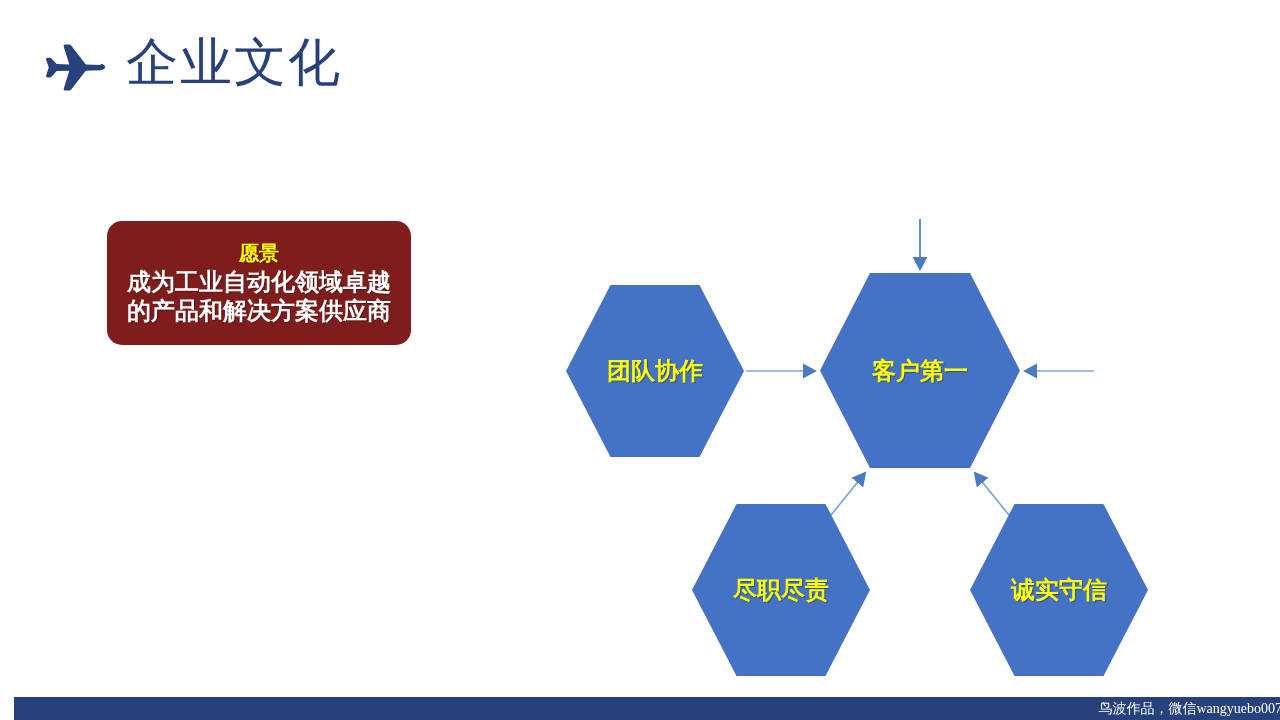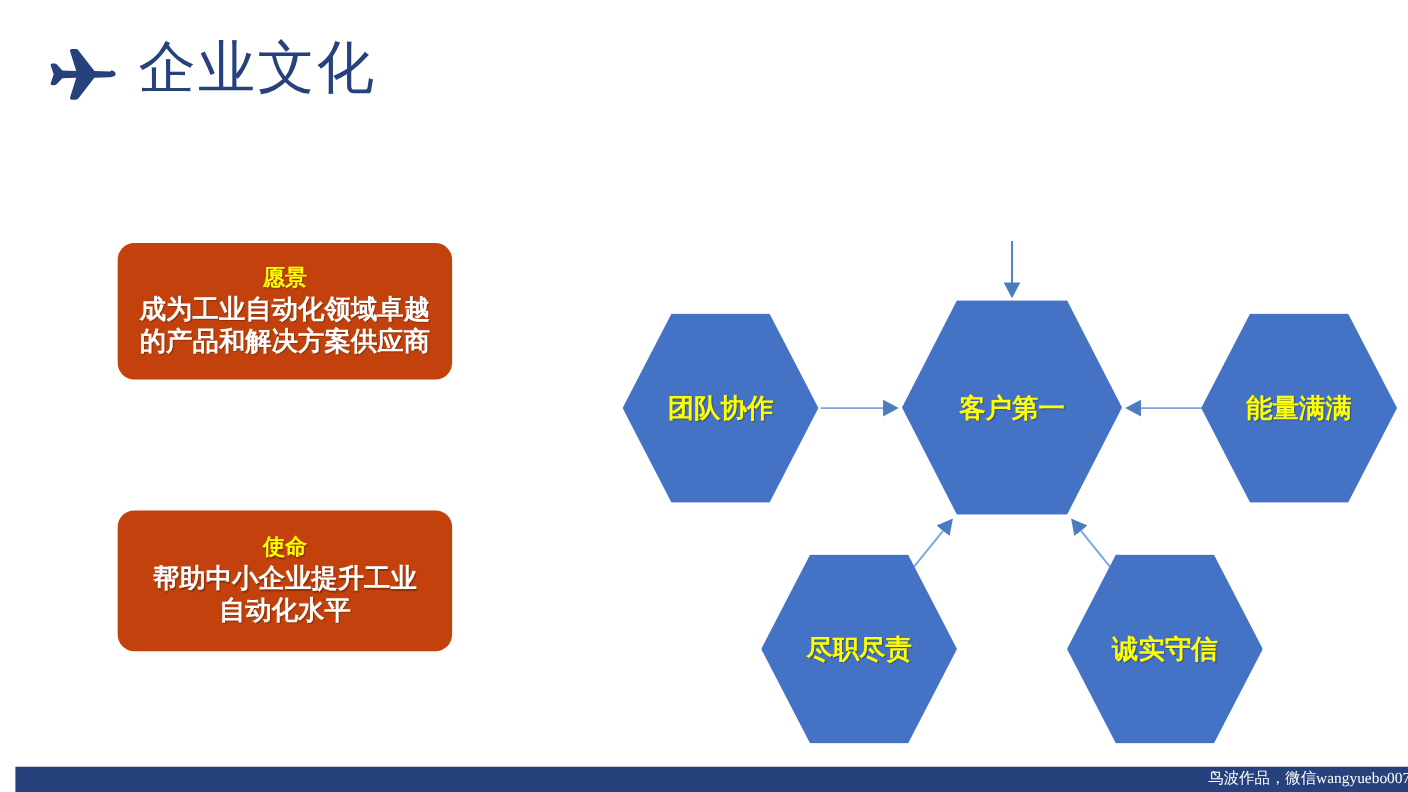--- a/index.html
+++ b/index.html
@@ -48,21 +48,21 @@
     letter-spacing: 2px;
     color: #27417c;
     font-weight: 300;
     white-space: nowrap;
   }
 
   
   .pill-card {
     position: absolute;
     width: 304px;
-    background: #c2410c;
+    background: #7f1d1d;
     border-radius: 15px;
     box-sizing: border-box;
     padding: 10px 8px 12px 8px;
     text-align: center;
     display: flex;
     flex-direction: column;
     justify-content: center;
     align-items: center;
   }
   #card-vision {
@@ -181,25 +181,20 @@
     </div>
     <div id="page-title">企业文化</div>
   </div>
 
   <div class="pill-card" id="card-vision">
     <div class="pill-heading">愿景</div>
     <div class="pill-body">成为工业自动化领域卓越
 的产品和解决方案供应商</div>
   </div>
 
-  <div class="pill-card" id="card-mission">
-    <div class="pill-heading">使命</div>
-    <div class="pill-body">帮助中小企业提升工业
-自动化水平</div>
-  </div>
 
   <div id="hex-diagram">
 
     <svg id="arrows" viewBox="0 0 760 690" width="760" height="690">
       <defs>
         <marker id="ah" markerWidth="9" markerHeight="9" refX="7.2" refY="4.5" orient="auto">
           <path d="M0,0 L8.4,4.5 L0,9 Z" fill="#4a7cc0"></path>
         </marker>
       </defs>
 
@@ -216,23 +211,20 @@
 
 
     <div class="hex hex-sat" id="hex-left">
       <span class="hex-label">团队协作</span>
     </div>
 
     <div class="hex" id="hex-center">
       <span class="hex-label">客户第一</span>
     </div>
 
-    <div class="hex hex-sat" id="hex-right">
-      <span class="hex-label">能量满满</span>
-    </div>
 
     <div class="hex hex-sat" id="hex-bottomleft">
       <span class="hex-label">尽职尽责</span>
     </div>
 
     <div class="hex hex-sat" id="hex-bottomright">
       <span class="hex-label">诚实守信</span>
     </div>
   </div>
 

